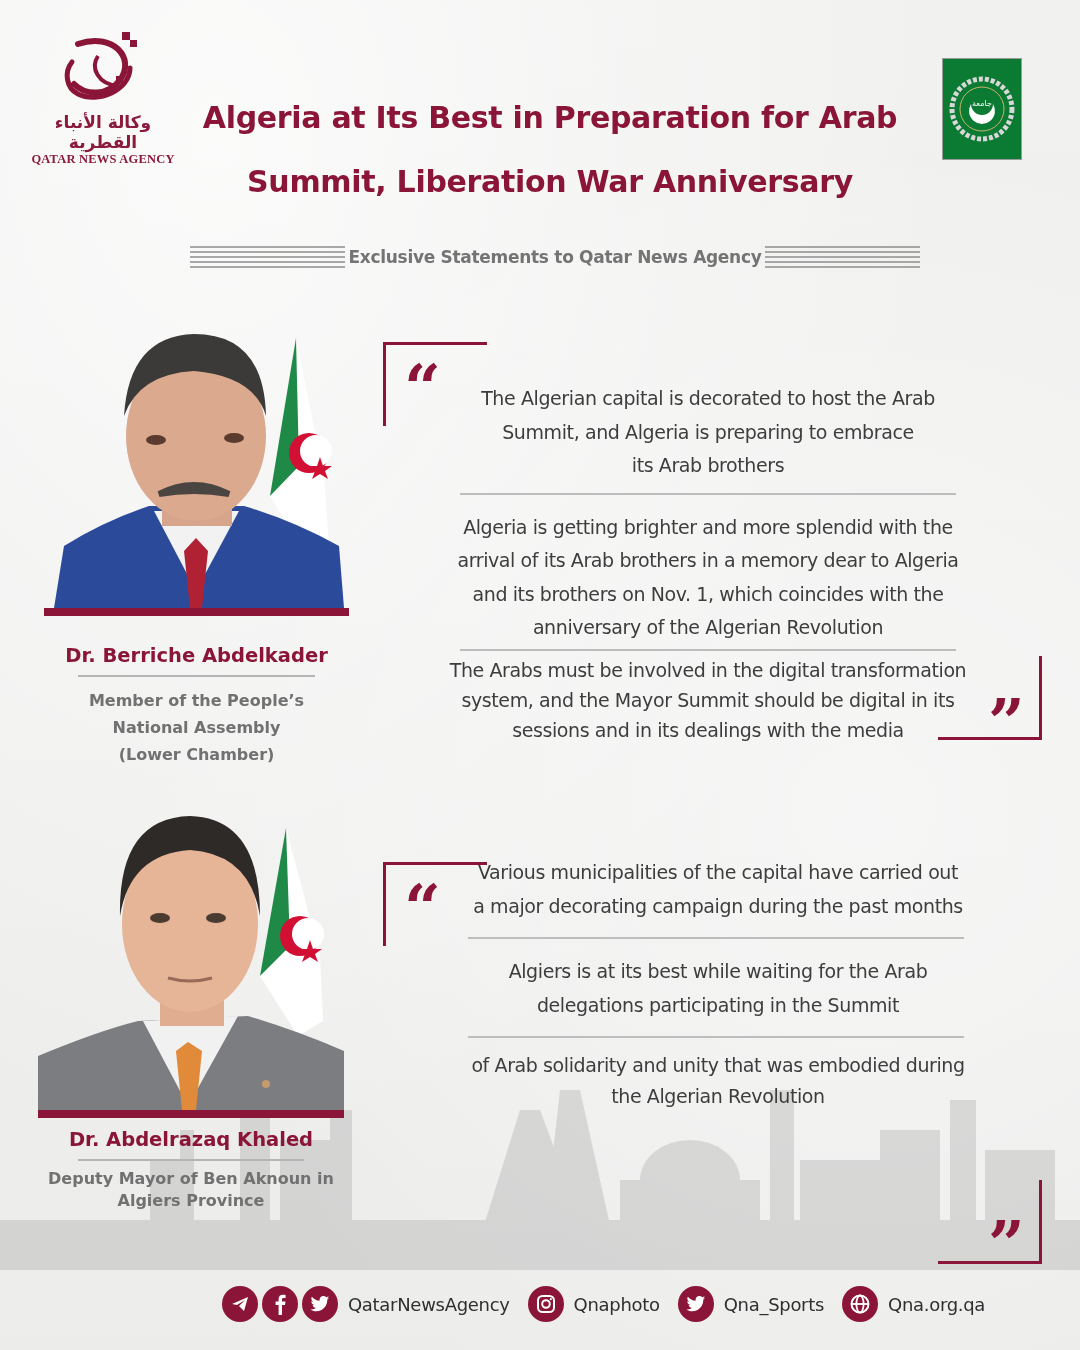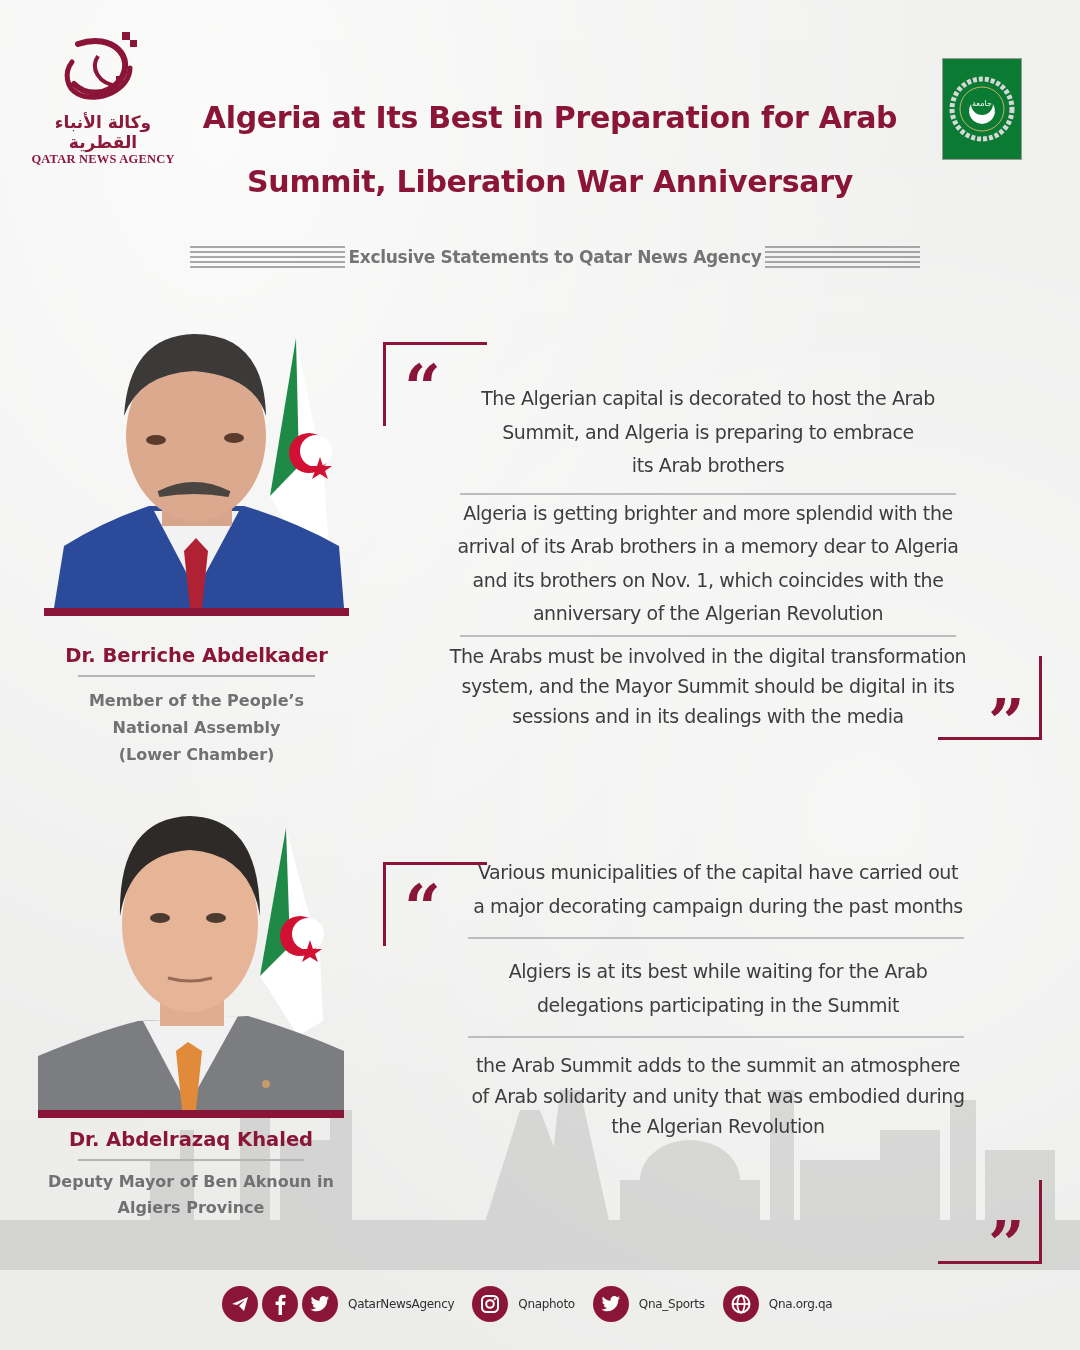--- a/index.html
+++ b/index.html
@@ -58,21 +58,21 @@
   .qmark { font-family: "DejaVu Serif", serif; font-weight: bold; color: #8a1538; font-size: 64px; line-height: 1; }
   .quote-text { text-align: center; font-size: 19px; line-height: 33.5px; color: #3d3d3d; font-family: "DejaVu Sans", sans-serif; letter-spacing: -0.4px; }
   .q-rule { height: 2px; background: #bdbdbd; }
 
   
   .footer { left: 222px; top: 1284px; height: 40px; display: flex; align-items: center; }
   .social-circle {
     width: 36px; height: 36px; border-radius: 50%; background: #8a1538;
     display: flex; align-items: center; justify-content: center; margin-right: 4px;
   }
-  .social-label { font-size: 12px; color: #2f2f2f; margin: 0 18px 0 6px; letter-spacing: -0.3px; }
+  .social-label { font-size: 18px; color: #2f2f2f; margin: 0 18px 0 6px; letter-spacing: -0.3px; }
 </style>
 </head>
 <body>
 
 <div class="bg-texture"></div>
 
 <svg class="skyline" viewBox="0 0 1080 200" preserveAspectRatio="none">
   <g fill="#555">
     <rect x="150" y="90" width="40" height="110"></rect>
     <rect x="180" y="60" width="14" height="140"></rect>
@@ -163,21 +163,21 @@
 <div class="abs bracket-br" style="left:938px; top:656px;"></div>
 <div class="abs qmark" style="left:988px; top:690px;">”</div>
 
 <div class="abs" style="left:440px; top:382px; width:536px;">
   <div class="quote-text">
     <div>The Algerian capital is decorated to host the Arab</div>
     <div>Summit, and Algeria is preparing to embrace</div>
     <div>its Arab brothers</div>
   </div>
   <div class="q-rule" style="margin:10px 20px 0 20px;"></div>
-  <div class="quote-text" style="margin-top:2px;">
+  <div class="quote-text" style="margin-top:16px;">
     <div>Algeria is getting brighter and more splendid with the</div>
     <div>arrival of its Arab brothers in a memory dear to Algeria</div>
     <div>and its brothers on Nov. 1, which coincides with the</div>
     <div>anniversary of the Algerian Revolution</div>
   </div>
   <div class="q-rule" style="margin:4px 20px 0 20px;"></div>
   <div class="quote-text" style="line-height:30px; margin-top:4px;">
     <div>The Arabs must be involved in the digital transformation</div>
     <div>system, and the Mayor Summit should be digital in its</div>
     <div>sessions and in its dealings with the media</div>
@@ -203,42 +203,41 @@
     <ellipse cx="122" cy="112" rx="10" ry="5" fill="#4a3a30"></ellipse>
     <ellipse cx="178" cy="112" rx="10" ry="5" fill="#4a3a30"></ellipse>
     <path d="M130 172 Q152 178 174 172" fill="none" stroke="#9a6a58" stroke-width="3"></path>
   </svg>
   <div class="photo-bar" style="position:absolute; left:0; right:0; bottom:0;"></div>
 </div>
 
 <div class="abs" style="left:38px; top:1128px; width:306px;">
   <div class="person-name">Dr. Abdelrazaq Khaled</div>
   <div class="name-rule" style="margin:8px 40px 8px;"></div>
-  <div class="person-role" style="line-height:26px;">Deputy Mayor of Ben Aknoun in</div>
+  <div class="person-role" style="line-height:19px;">Deputy Mayor of Ben Aknoun in</div>
   <div class="person-role" style="line-height:26px;">Algiers Province</div>
 </div>
 
 <div class="abs bracket-tl" style="left:383px; top:862px;"></div>
 <div class="abs qmark" style="left:404px; top:876px;">“</div>
 <div class="abs bracket-br" style="left:938px; top:1180px;"></div>
 <div class="abs qmark" style="left:988px; top:1212px;">”</div>
 
 <div class="abs" style="left:440px; top:856px; width:556px;">
   <div class="quote-text">
     <div>Various municipalities of the capital have carried out</div>
     <div>a major decorating campaign during the past months</div>
   </div>
   <div class="q-rule" style="margin:14px 32px 0 28px;"></div>
   <div class="quote-text" style="margin-top:16px;">
     <div>Algiers is at its best while waiting for the Arab</div>
     <div>delegations participating in the Summit</div>
   </div>
   <div class="q-rule" style="margin:14px 32px 0 28px;"></div>
   <div class="quote-text" style="margin-top:12px; line-height:30.5px;">
-    <div>the Arab Summit adds to the summit an atmosphere</div>
     <div>of Arab solidarity and unity that was embodied during</div>
     <div>the Algerian Revolution</div>
   </div>
 </div>
 
 <div class="abs footer">
   <div class="social-circle">
     <svg width="20" height="20" viewBox="0 0 20 20">
         <path d="M2 10 L18 3 L14 17 L9 12 L15 6 L7 11 Z" fill="#fff"></path>
       </svg>

